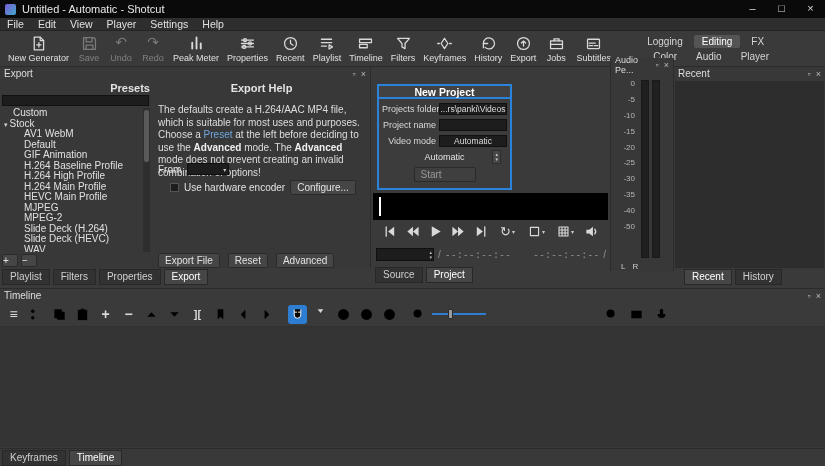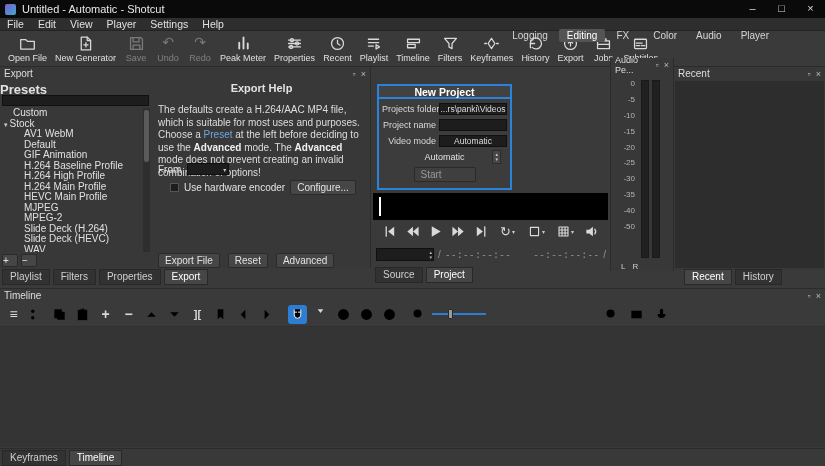--- a/index.html
+++ b/index.html
@@ -17,21 +17,21 @@
   .menubar { position:absolute; top:18px; left:0; right:0; height:13px; background:#2e2e2e; border-bottom:1px solid #232323; display:flex; align-items:center; font-size:10.5px; }
   .menu-item { padding:0 7px; line-height:13px; color:#e0e0e0;text-align:right; }
 
   
   .toolbar { position:absolute; top:31px; left:0; right:0; height:36px; background:#3a3a3a; border-bottom:1px solid #2b2b2b; display:flex; align-items:center; padding-left:4px; }
   .tb { display:flex; flex-direction:column; align-items:center; justify-content:center; padding:1px 4px; min-width:32px; height:34px; }
   .tb .tlabel { font-size:9px; color:#e0e0e0; white-space:nowrap; margin-top:1px; }
   .ti svg { stroke:#d9d9d9; fill:none; stroke-width:1.5; stroke-linecap:round; stroke-linejoin:round; display:block; }
   .gch { font-size:14px; line-height:15px; color:#d9d9d9; height:17px; }
   .dim { opacity:.4; }
-  .layout-switch { position:absolute; top:29px; right:48px; display:flex; flex-direction:row; gap:2px; align-items:flex-start; }
+  .layout-switch { position:absolute; top:35px; right:48px; display:flex; flex-direction:column; gap:2px; align-items:flex-start; }
   .lrow { display:flex; gap:3px; }
   .ltab { padding:1px 8px; font-size:10px; color:#d5d5d5; border-radius:2px; }
   .ltab.active { background:#545454; color:#fff; }
 
   
   .dock { background:#383838; }
   .dockhead { height:13px; display:flex; align-items:center; font-size:10px; color:#dedede; padding:0 4px; }
   .dockbtns { margin-left:auto; display:flex; gap:5px; font-size:9px; color:#b9b9b9; }
 
   .tab { background:#323232; border:1px solid #282828; padding:1px 7px; font-size:10px; color:#cfcfcf; line-height:12px; }
@@ -87,28 +87,20 @@
     <span class="menu-item">View</span>
     <span class="menu-item">Player</span>
     <span class="menu-item">Settings</span>
     <span class="menu-item">Help</span>
   </div>
 
   <div class="toolbar">
     <div class="tb">
       <span class="ti">
           <svg width="17" height="17" viewBox="0 0 20 20">
-            <path d="M2 5.5h6l2 2h8v9H2z"></path>
-          </svg>
-        </span>
-      <span class="tlabel">Open File</span>
-    </div>
-    <div class="tb">
-      <span class="ti">
-          <svg width="17" height="17" viewBox="0 0 20 20">
             <path d="M5 2.5h7l4 4v11H5z"></path>
             <path d="M12 2.5v4h4"></path>
             <path d="M8 11.5h5M10.5 9v5"></path>
           </svg>
         </span>
       <span class="tlabel">New Generator</span>
     </div>
     <div class="tb dim">
       <span class="ti">
           <svg width="17" height="17" viewBox="0 0 20 20">
@@ -242,21 +234,21 @@
   </div>
 
   <div class="dock abs" style="left:0; top:67px; width:371px; height:201px; border-right:1px solid #2c2c2c;">
     <div class="dockhead">
       <span>Export</span>
       <span class="dockbtns">
         <span>▫</span>
         <span>×</span>
       </span>
     </div>
-    <div class="abs" style="left:0; top:15px; width:150px; text-align:left; font-weight:bold; font-size:13px;">Presets</div>
+    <div class="abs" style="left:0; top:15px; width:150px; text-align:right; font-weight:bold; font-size:11px;">Presets</div>
     <div class="abs inputbox" style="left:2px; top:28px; width:147px; height:11px;"></div>
     <div class="abs" style="left:0; top:41px; width:143px; height:144px; overflow:hidden;">
       <div class="tree-item" style="padding-left:13px;">Custom</div>
       <div class="tree-item" style="padding-left:4px;"><span class="tree-arrow">▾</span><span>Stock</span></div>
       <div class="tree-item child">AV1 WebM</div>
       <div class="tree-item child">Default</div>
       <div class="tree-item child">GIF Animation</div>
       <div class="tree-item child">H.264 Baseline Profile</div>
       <div class="tree-item child">H.264 High Profile</div>
       <div class="tree-item child">H.264 Main Profile</div>

